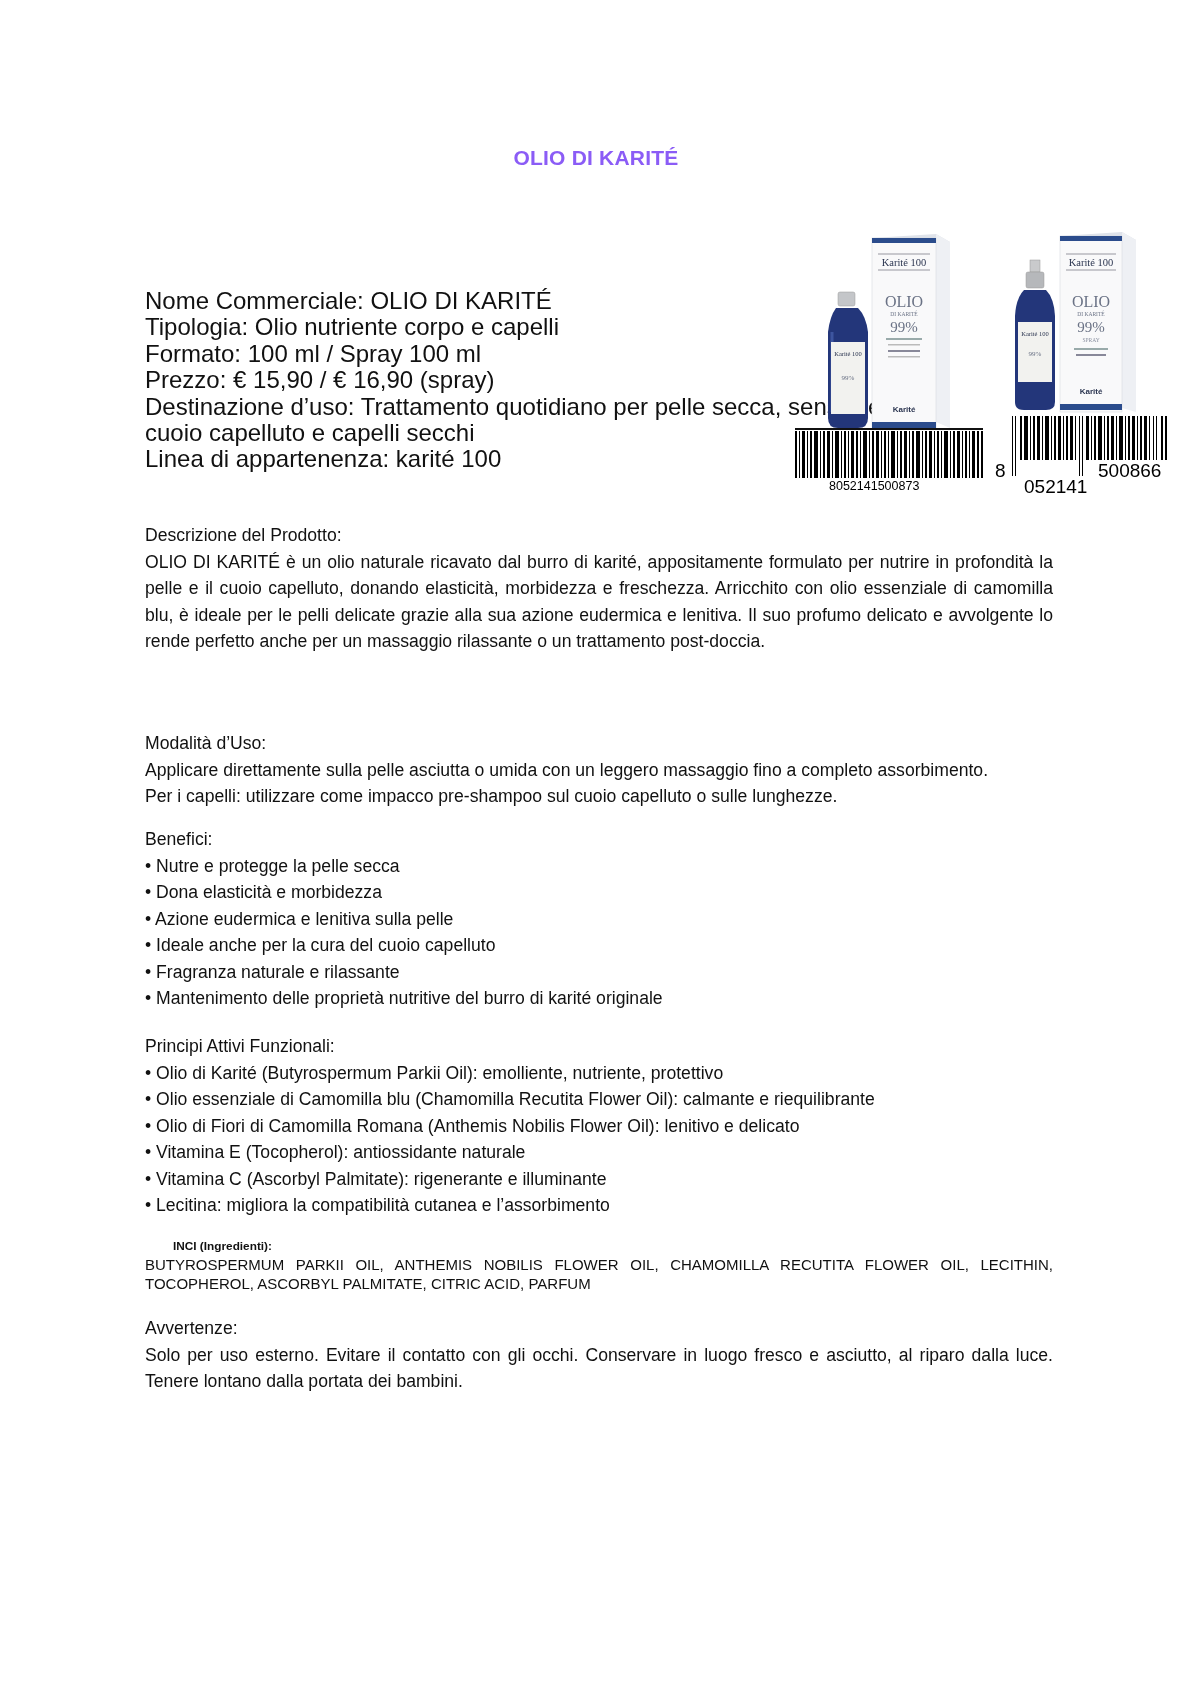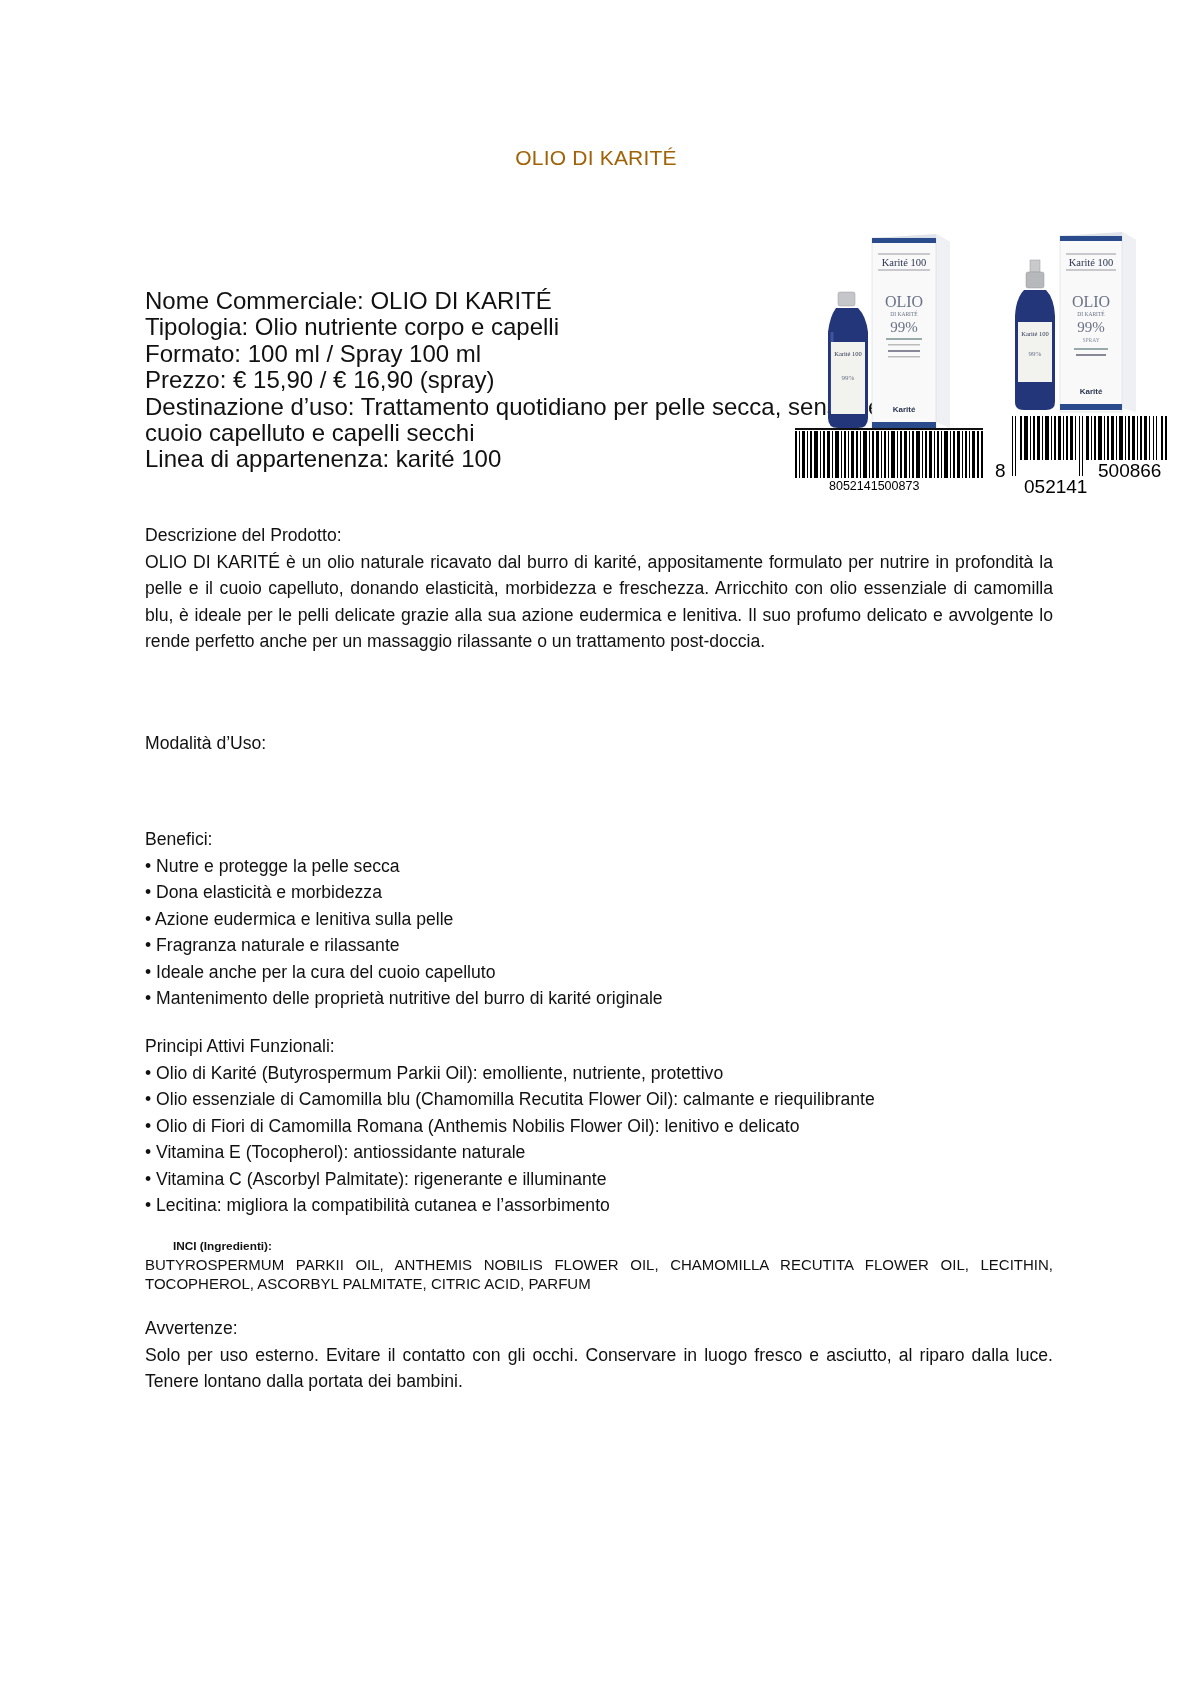--- a/index.html
+++ b/index.html
@@ -2,21 +2,21 @@
 <html><head>
 <meta charset="utf-8">
 <style>
   html, body { margin: 0; padding: 0; background: #ffffff; }
   body {
     width: 1192px; height: 1684px; position: relative; overflow: hidden;
     font-family: "Liberation Sans", sans-serif; color: #111111;
   }
   .title {
     position: absolute; left: 0; width: 1192px; top: 146px;
-    text-align: center; font-size: 21px; font-weight: normal; color: #a16207;
+    text-align: center; font-size: 21px; font-weight: bold; color: #8b5cf6;
     letter-spacing: 0.2px;
   }
   .info {
     position: absolute; left: 145px; top: 288px; width: 640px;
     font-size: 24px; line-height: 26.4px;
   }
   .info div { white-space: nowrap; }
   .products { position: absolute; left: 795px; top: 232px; width: 380px; height: 265px; }
   .prod { position: absolute; }
   .barcode { position: absolute; }
@@ -202,30 +202,34 @@
   <div class="bc-num" style="left:301px;top:228px;font-size:19px;background:#fff;padding:0 2px;">500866</div>
 </div>
 
 <div class="section" style="top:522px;">
   <div class="sec-head">Descrizione del Prodotto:</div>
   <div class="sec-body">OLIO DI KARITÉ è un olio naturale ricavato dal burro di karité, appositamente formulato per nutrire in profondità la pelle e il cuoio capelluto, donando elasticità, morbidezza e freschezza. Arricchito con olio essenziale di camomilla blu, è ideale per le pelli delicate grazie alla sua azione eudermica e lenitiva. Il suo profumo delicato e avvolgente lo rende perfetto anche per un massaggio rilassante o un trattamento post-doccia.</div>
 </div>
 
 <div class="section" style="top:730px;">
   <div class="sec-head">Modalità d’Uso:</div>
+  <div class="sec-body">
+    <p>Applicare direttamente sulla pelle asciutta o umida con un leggero massaggio fino a completo assorbimento.</p>
+    <p>Per i capelli: utilizzare come impacco pre-shampoo sul cuoio capelluto o sulle lunghezze.</p>
+  </div>
 </div>
 
 <div class="section" style="top:826px;">
   <div class="sec-head">Benefici:</div>
   <div class="bullets">
     <div>• Nutre e protegge la pelle secca</div>
     <div>• Dona elasticità e morbidezza</div>
     <div>• Azione eudermica e lenitiva sulla pelle</div>
+    <div>• Ideale anche per la cura del cuoio capelluto</div>
     <div>• Fragranza naturale e rilassante</div>
-    <div>• Ideale anche per la cura del cuoio capelluto</div>
     <div>• Mantenimento delle proprietà nutritive del burro di karité originale</div>
   </div>
 </div>
 
 <div class="section" style="top:1033px;">
   <div class="sec-head">Principi Attivi Funzionali:</div>
   <div class="bullets">
     <div>• Olio di Karité (Butyrospermum Parkii Oil): emolliente, nutriente, protettivo</div>
     <div>• Olio essenziale di Camomilla blu (Chamomilla Recutita Flower Oil): calmante e riequilibrante</div>
     <div>• Olio di Fiori di Camomilla Romana (Anthemis Nobilis Flower Oil): lenitivo e delicato</div>

